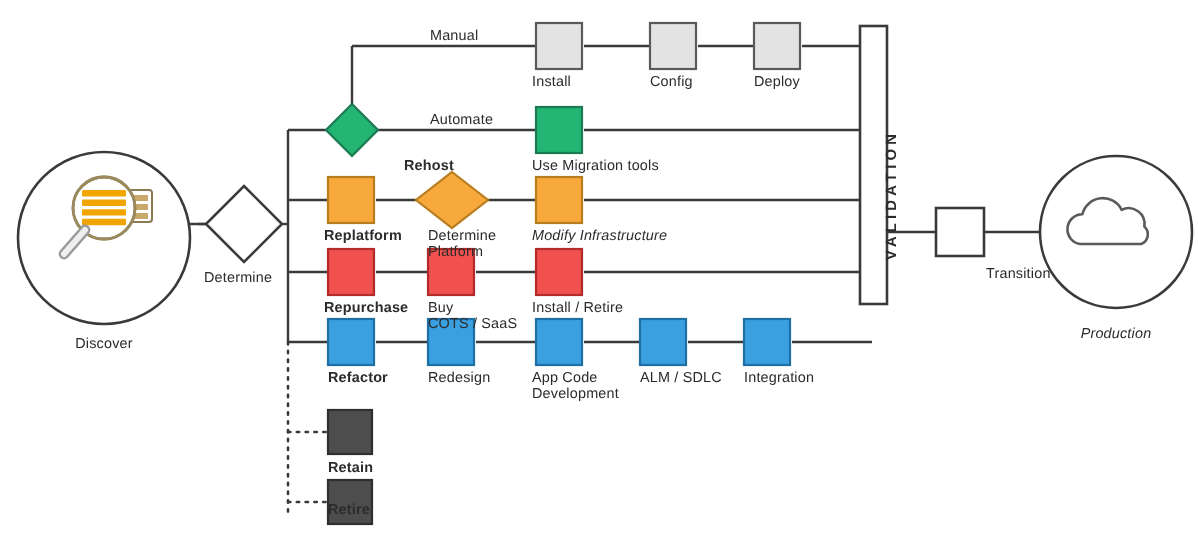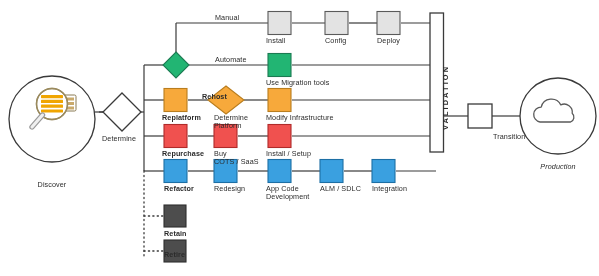--- a/index.html
+++ b/index.html
@@ -183,43 +183,43 @@
     <g>
       <rect x="468" y="104" width="24" height="24" fill="#ffffff" stroke="#3a3a3a" stroke-width="1.3"></rect>
     </g>
 
     <g>
       <circle cx="558" cy="116" r="38" fill="#ffffff" stroke="#3a3a3a" stroke-width="1.3"></circle>
       <path d="M540 122 a7.5 7.5 0 0 1 1.2 -14.9 a10.5 10.5 0 0 1 19.6 -2.2 a8 8 0 0 1 11.4 8.4 a5.2 5.2 0 0 1 -1.6 8.7 z" fill="#ffffff" stroke="#5a5a5a" stroke-width="1.3" stroke-linejoin="round"></path>
     </g>
   </svg>
 
-  <div class="lbl ctr" style="left:22px;top:168px;width:60px;margin-top:13px;">Discover</div>
+  <div class="lbl ctr" style="left:22px;top:168px;width:60px;">Discover</div>
 
   <div class="lbl" style="left:102px;top:135px;width:60px;">Determine</div>
 
   <div class="lbl" style="left:215px;top:14px;">Manual</div>
   <div class="lbl" style="left:215px;top:56px;">Automate</div>
 
   <div class="lbl" style="left:266px;top:37px;">Install</div>
   <div class="lbl" style="left:325px;top:37px;">Config</div>
   <div class="lbl" style="left:377px;top:37px;">Deploy</div>
 
-  <div class="lbl bold" style="left:164px;top:93px;padding-left:38px;">Rehost</div>
+  <div class="lbl bold" style="left:164px;top:79px;padding-left:38px;">Rehost</div>
   <div class="lbl" style="left:266px;top:79px;text-align:center;">Use Migration tools</div>
 
   <div class="lbl bold" style="left:162px;top:114px;">Replatform</div>
   <div class="lbl" style="left:214px;top:114px;width:48px;">Determine
 Platform</div>
-  <div class="lbl" style="left:266px;top:114px;">Modify Infrastructure</div>
+  <div class="lbl" style="left:266px;top:114px;font-style:italic;">Modify Infrastructure</div>
 
   <div class="lbl bold" style="left:162px;top:150px;">Repurchase</div>
   <div class="lbl" style="left:214px;top:150px;width:48px;">Buy
 COTS / SaaS</div>
-  <div class="lbl" style="left:266px;top:150px;">Install / Setup</div>
+  <div class="lbl" style="left:266px;top:150px;">Install / Retire</div>
 
   <div class="lbl bold" style="left:164px;top:185px;">Refactor</div>
   <div class="lbl" style="left:214px;top:185px;">Redesign</div>
   <div class="lbl" style="left:266px;top:185px;width:52px;">App Code
 Development</div>
   <div class="lbl" style="left:320px;top:185px;">ALM / SDLC</div>
   <div class="lbl" style="left:372px;top:185px;">Integration</div>
 
   <div class="lbl bold" style="left:164px;top:230px;">Retain</div>
   <div class="lbl bold" style="left:164px;top:251px;">Retire</div>

